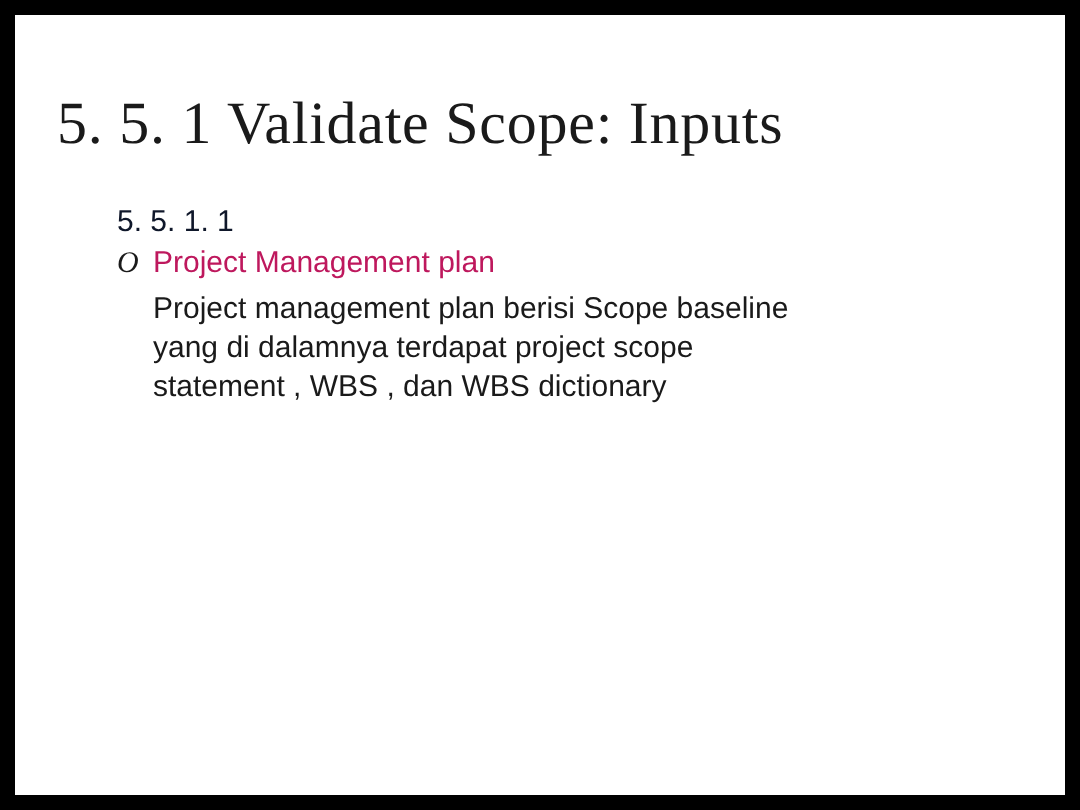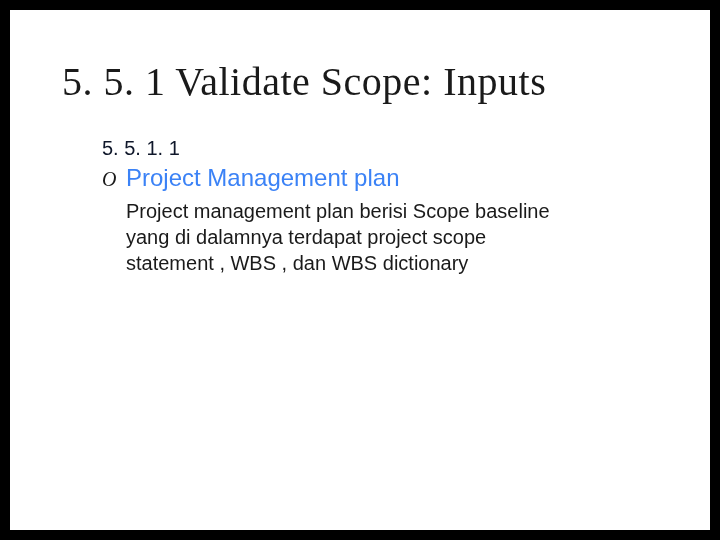--- a/index.html
+++ b/index.html
@@ -13,21 +13,21 @@
     justify-content: center;
     font-family: Arial, Helvetica, sans-serif;
   }
   .slide {
     width: 700px;
     height: 520px;
     background: #fff;
     box-shadow: 0 0 6px rgba(0,0,0,0.6);
     position: relative;
     box-sizing: border-box;
-    padding: 48px 56px 40px 52px;
+    padding: 48px 56px 40px 28px;
   }
   .title {
     font-family: Georgia, "Times New Roman", serif;
     font-size: 40px;
     font-weight: 400;
     color: #1a1a1a;
     margin: 0 0 32px 0;
     letter-spacing: 0.5px;
   }
   .content {
@@ -47,22 +47,22 @@
   .bullet-mark {
     font-family: Georgia, "Times New Roman", serif;
     font-style: italic;
     font-size: 20px;
     color: #1a1a1a;
     width: 24px;
     flex-shrink: 0;
   }
   .bullet-text {
     font-family: Arial, Helvetica, sans-serif;
-    font-size: 24px;
-    color: #3b82f6;
+    font-size: 20px;
+    color: #be185d;
   }
   .body-text {
     font-family: Arial, Helvetica, sans-serif;
     font-size: 20px;
     color: #1a1a1a;
     margin-left: 24px;
     line-height: 1.3;
     max-width: 430px;
   }
 </style>

